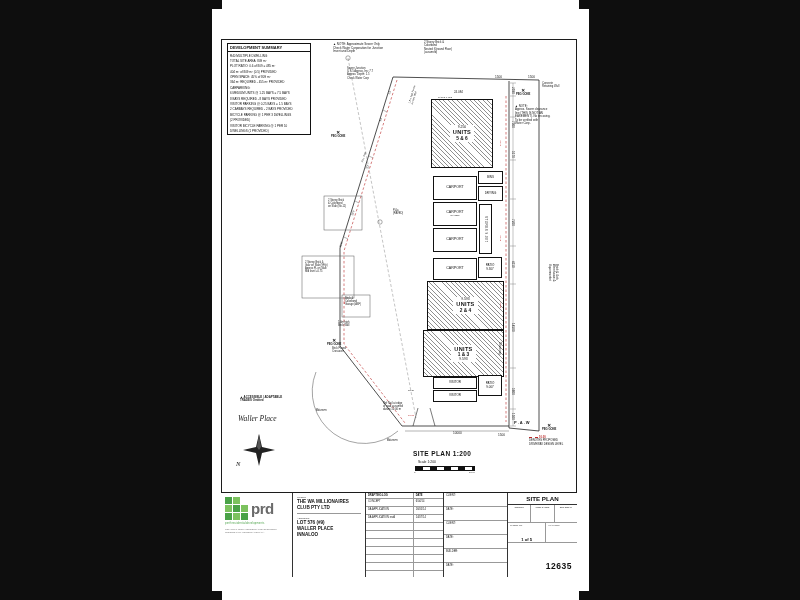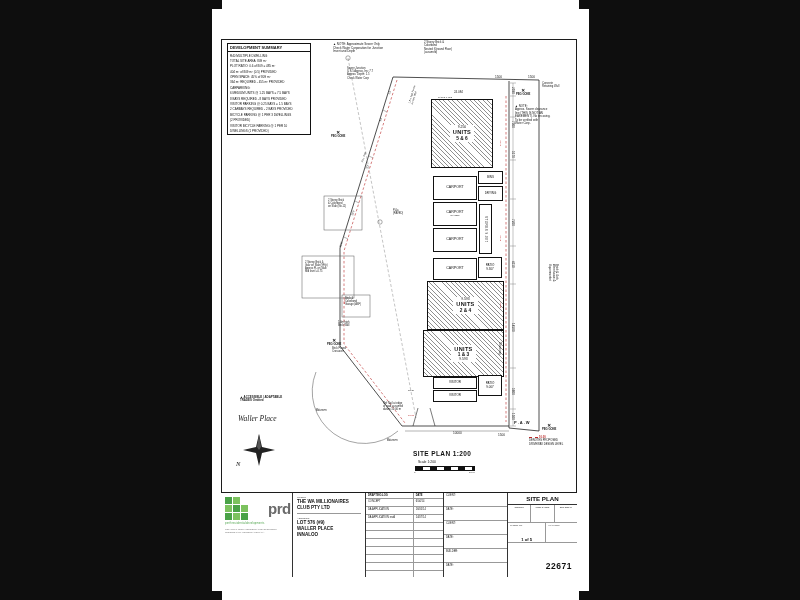--- a/index.html
+++ b/index.html
@@ -42,21 +42,21 @@
   .legend .dash{display:inline-block;width:9px;height:0;border-top:0.8px dashed #b92727;vertical-align:middle;margin-right:1px;}
   .legend .ltxt{white-space:pre-line;}
   .compass{position:absolute;left:30px;top:433px;width:34px;height:34px;}
   .north-n{position:absolute;left:24px;top:460px;font-size:6.5px;font-style:italic;font-family:"Liberation Serif",serif;}
 
   
   .tb{position:absolute;left:9px;top:492px;width:356px;height:85px;border-top:1px solid #1c1c1c;
       box-sizing:border-box;display:flex;background:#fff;}
   .tb-cell{border-right:0.8px solid #333;box-sizing:border-box;position:relative;overflow:hidden;}
   .tb-cell:last-child{border-right:none;}
-  .logo-row{display:flex;align-items:center;gap:20px;padding:4px 3px 0 4px;}
+  .logo-row{display:flex;align-items:center;gap:3px;padding:4px 3px 0 4px;}
   .sq-grid{display:grid;grid-template-columns:repeat(3,7px);grid-auto-rows:7px;gap:1px;}
   .sq{background:#4aa247;}
   .sq.alt{background:#7cc25e;}
   .prd-text{font-size:15px;font-weight:700;color:#6b6b6b;letter-spacing:-0.5px;line-height:1;}
   .prd-tag{font-size:2.6px;color:#4aa247;padding:2px 0 0 4px;letter-spacing:0.2px;}
   .prd-copy{font-size:2.1px;color:#777;padding:3px 0 0 4px;line-height:1.5;white-space:pre-line;}
   .tb-lab{font-size:2.5px;color:#444;}
   .tb-val{font-size:4.6px;font-weight:700;line-height:1.25;}
   .client-cell{padding:3px 4px;}
   .client-cell .sep{border-top:0.5px solid #999;margin:3px 0;}
@@ -410,17 +410,17 @@
         </div>
       <div class="info-mid">
         <div class="info-sheet">
           <span class="tb-lab">SHEET No.</span>
           <span class="sheet-no">1 of 5</span>
         </div>
         <div class="info-map">
           <span class="tb-lab">MAP REF:</span>
         </div>
       </div>
-      <div class="job-no">22671</div>
+      <div class="job-no">12635</div>
     </div>
   </div>
 
 </div>
 
 </body></html>

